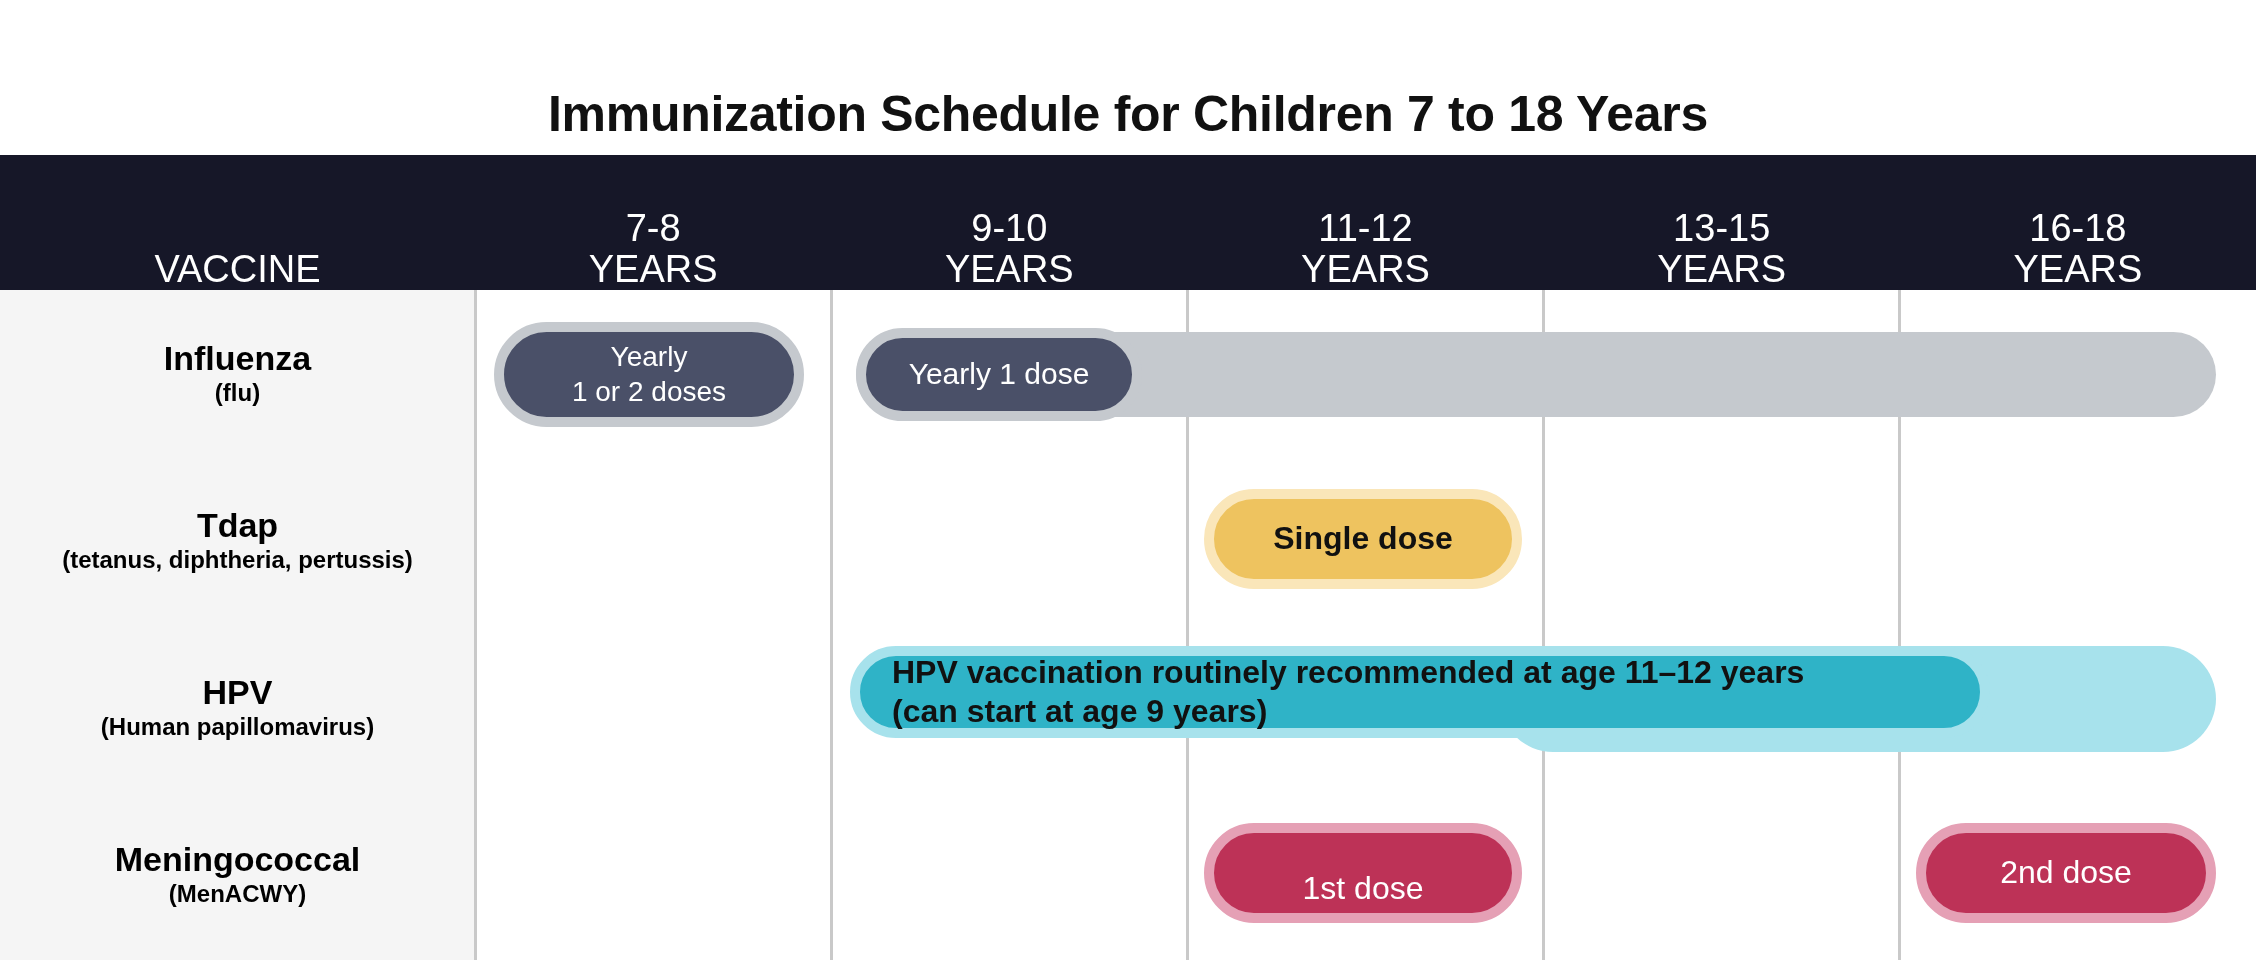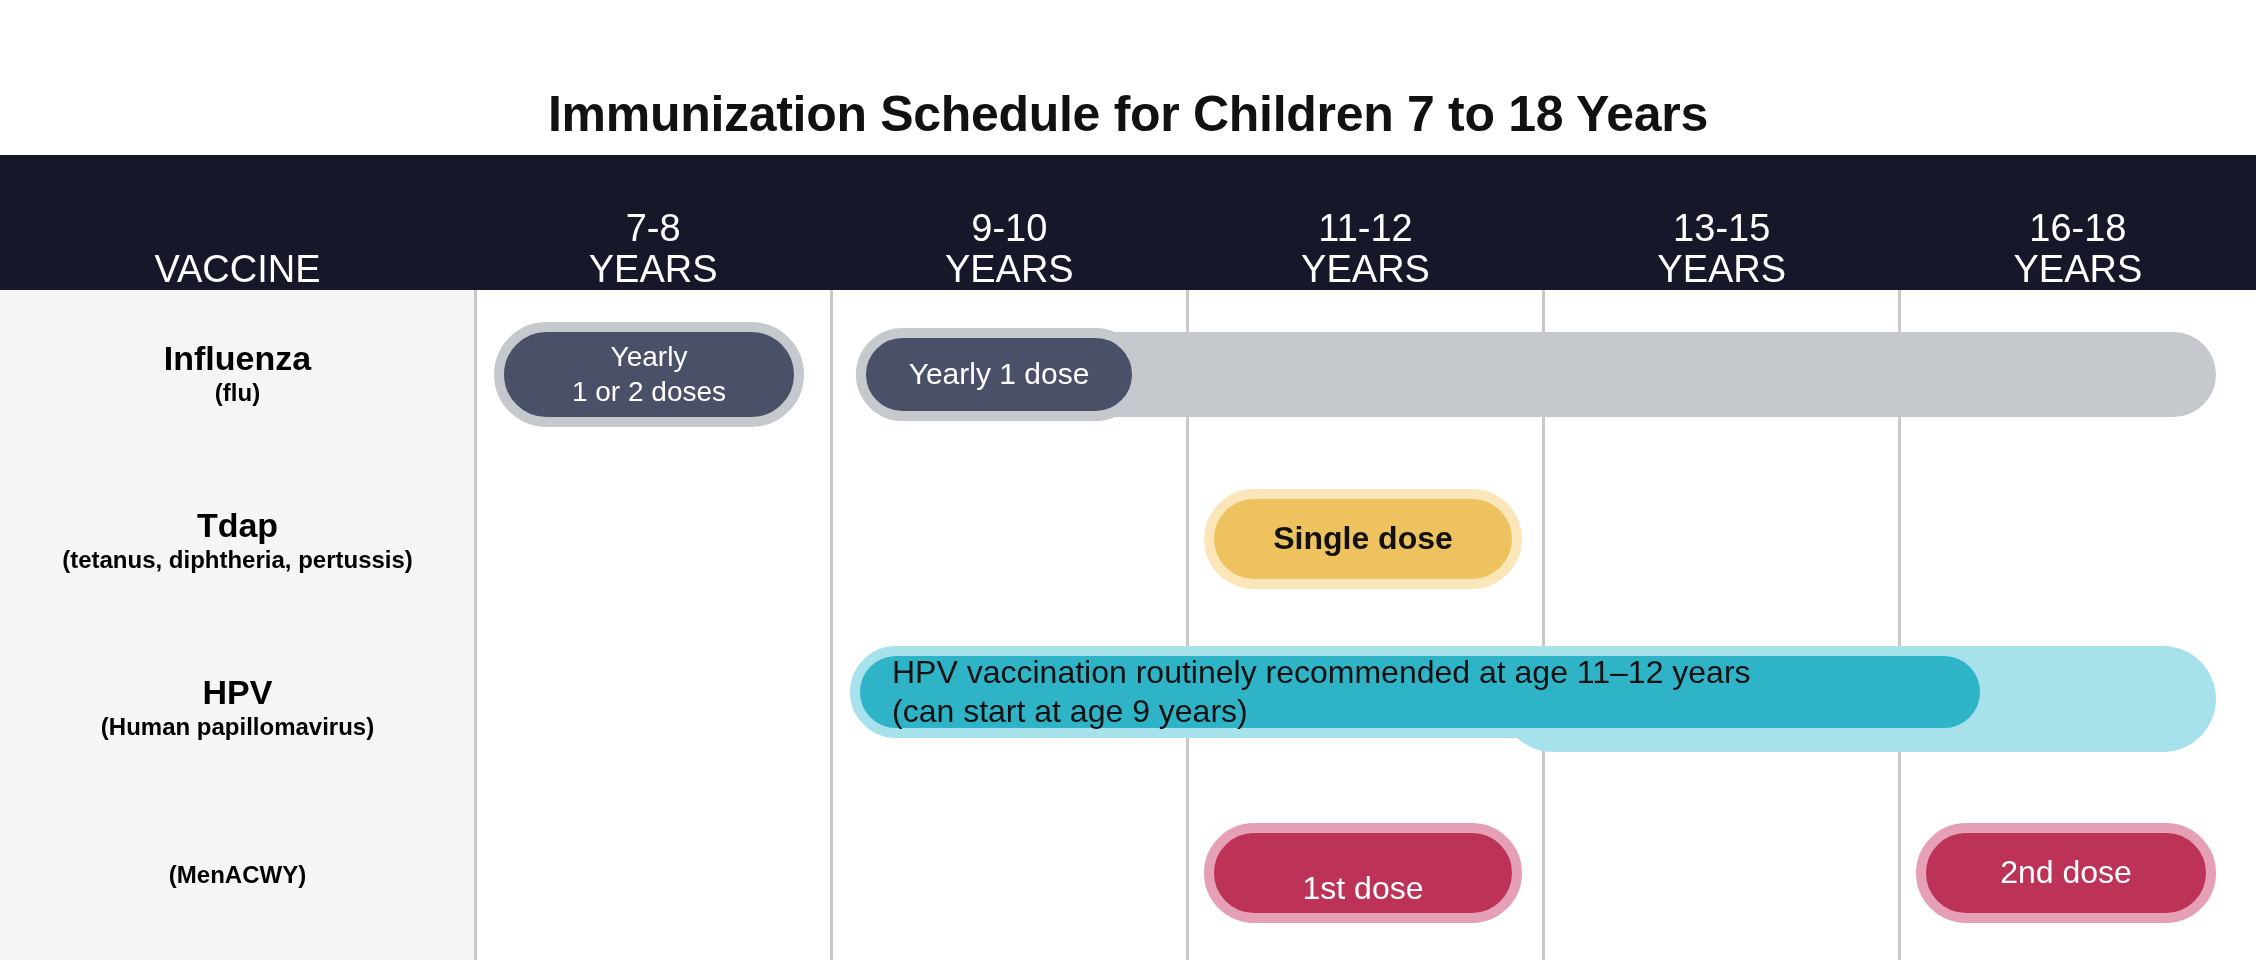--- a/index.html
+++ b/index.html
@@ -278,28 +278,29 @@
     </div>
 
     <div class="row row-2">
       <div class="vaccine-label">
         <div class="vac-name">HPV</div>
         <div class="vac-sub">(Human papillomavirus)</div>
       </div>
 
       <div class="teal-backing" style="left:1500px; top:22px; width:716px; height:106px;"></div>
 
-      <div class="bar bar-teal" style="left:850px; top:22px; width:1140px; height:92px;">
+      <div class="bar bar-teal" style="left:850px; top:22px; width:1140px; height:92px;font-weight:bold;">
         <div class="bar-text">HPV vaccination routinely recommended at age 11–12 years
 (can start at age 9 years)</div>
       </div>
     </div>
 
     <div class="row row-3">
       <div class="vaccine-label">
+        <div class="vac-name">Meningococcal</div>
         <div class="vac-sub">(MenACWY)</div>
       </div>
 
       <div class="bar pill-crimson" style="left:1204px; top:32px; width:318px; height:100px;">
         <div class="bar-text" style="width:100%;margin-top:32px;">1st dose</div>
       </div>
 
       <div class="bar pill-crimson" style="left:1916px; top:32px; width:300px; height:100px;">
         <div class="bar-text" style="width:100%;">2nd dose</div>
       </div>

